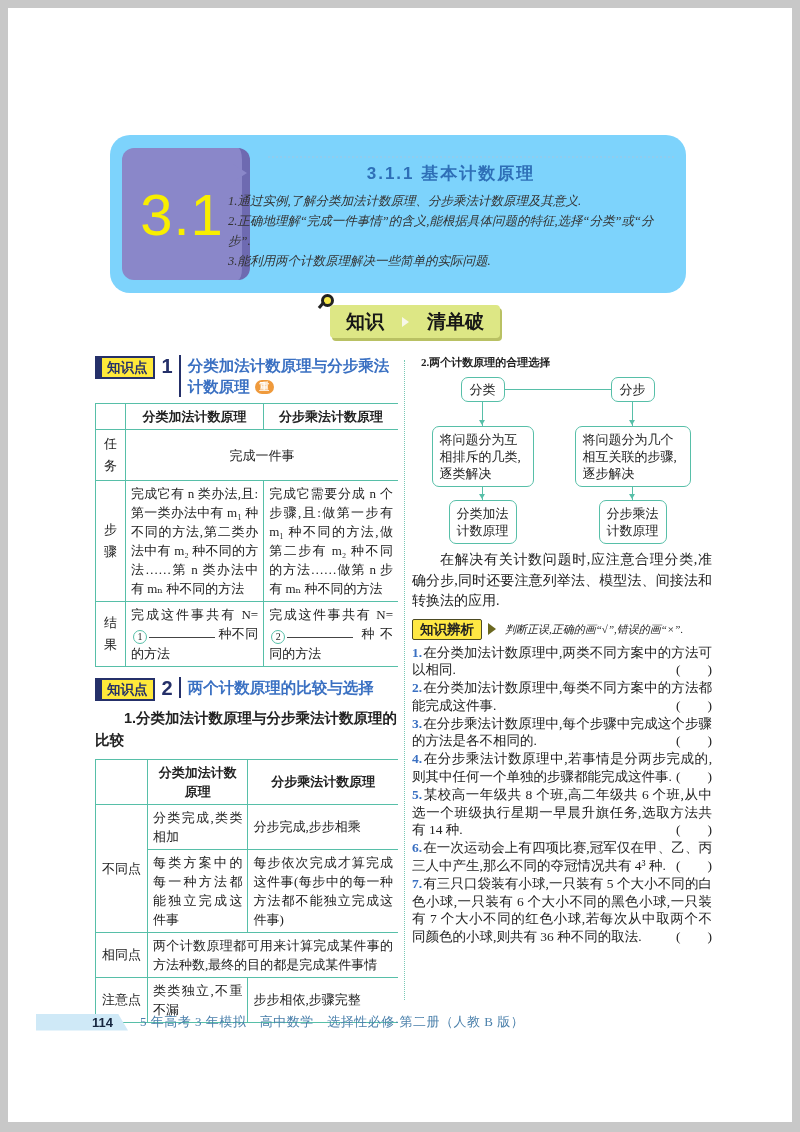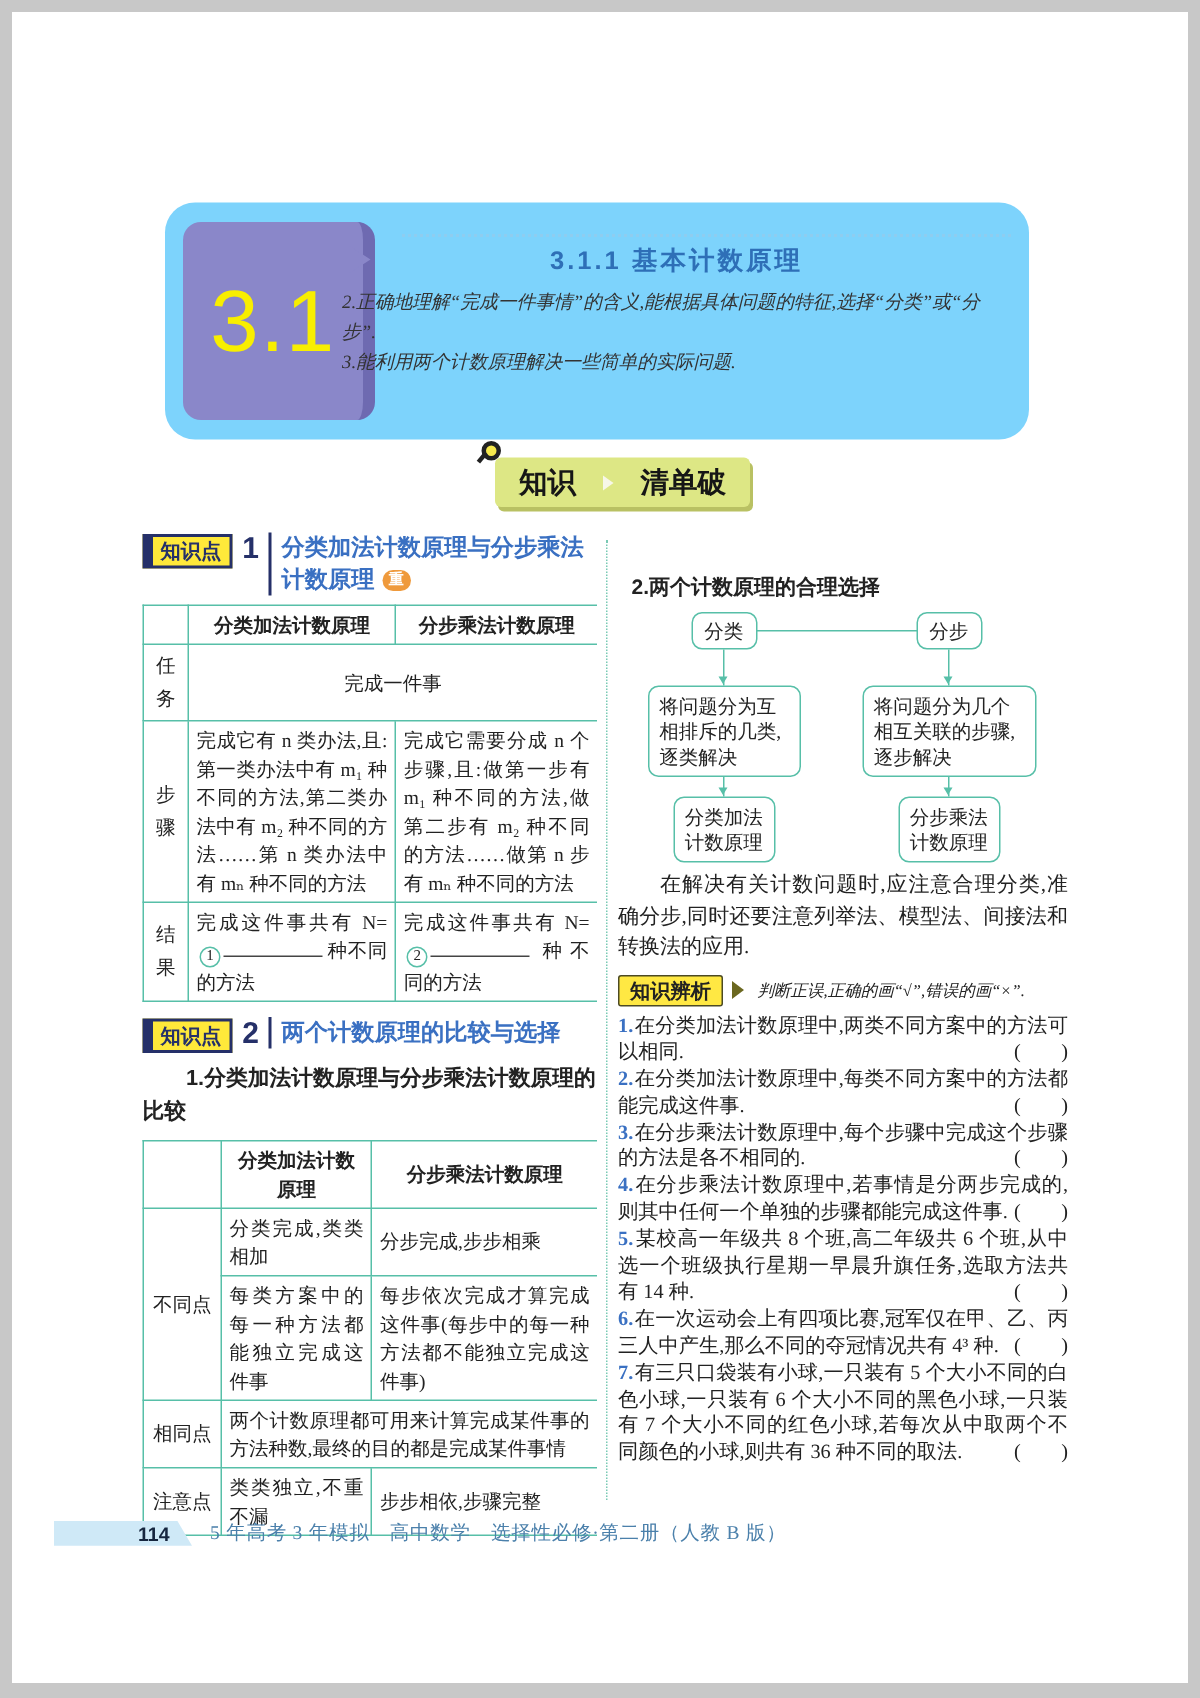--- a/index.html
+++ b/index.html
@@ -51,21 +51,21 @@
   table.ttable td.mid,table.ttable th.mid{border-right:1.5px solid var(--teal);}
   .vlab{width:30px;word-break:break-all;line-height:22px;}
   .lab2{width:52px;}
   td.center{text-align:center;}
   td.just{text-align:justify;}
   .cnum{display:inline-flex;width:14px;height:14px;border:1.2px solid var(--teal);border-radius:50%;align-items:center;justify-content:center;font-size:10px;margin:0 2px;vertical-align:-2px;}
   .blank{display:inline-block;width:66px;border-bottom:1.2px solid #444;height:11px;margin-right:3px;}
   .subhead{font-family:"Liberation Sans","DejaVu Sans",sans-serif;font-weight:bold;font-size:14.5px;line-height:22px;text-indent:2em;margin:4px 0 8px;}
 
   
-  .sub2{font-family:Liberation Sans, sans-serif;font-weight:bold;font-size:14px;padding-left:9px;margin-bottom:7px;margin-top:28px;}
+  .sub2{font-family:Liberation Serif, serif;font-weight:bold;font-size:11px;padding-left:9px;margin-bottom:7px;}
   .flow{position:relative;display:flex;margin-bottom:6px;}
   .hline{position:absolute;left:24%;right:24%;top:12px;border-top:1.5px solid var(--teal);}
   .fcol{display:flex;flex-direction:column;align-items:center;}
   .fcol.left{width:47%;}
   .fcol.right{width:53%;}
   .fbox{position:relative;z-index:1;background:#fff;border:1.5px solid var(--teal);border-radius:7px;font-size:13px;line-height:17px;padding:3px 8px;}
   .fbox.sm{text-align:center;}
   .fbox.mdl{width:102px;padding:4px 7px;}
   .fbox.mdr{width:116px;padding:4px 7px;}
   .fbox.bot{width:68px;text-align:center;padding:4px 5px;}
@@ -102,20 +102,21 @@
   <div class="sheet">
 
     <div class="header-card">
       <div class="num-box">
         <span class="num">3.1</span>
       </div>
       <div class="head-right">
         <div class="dotted"></div>
         <div class="subsection">3.1.1  基本计数原理</div>
         <div class="objectives">
+          <p class="obj">1.通过实例,了解分类加法计数原理、分步乘法计数原理及其意义.</p>
           <p class="obj">2.正确地理解“完成一件事情”的含义,能根据具体问题的特征,选择“分类”或“分步”.</p>
           <p class="obj">3.能利用两个计数原理解决一些简单的实际问题.</p>
         </div>
       </div>
     </div>
 
     <div class="banner">
       <span class="mag"></span>
       <span>知识</span>
       <span class="tri"></span>

